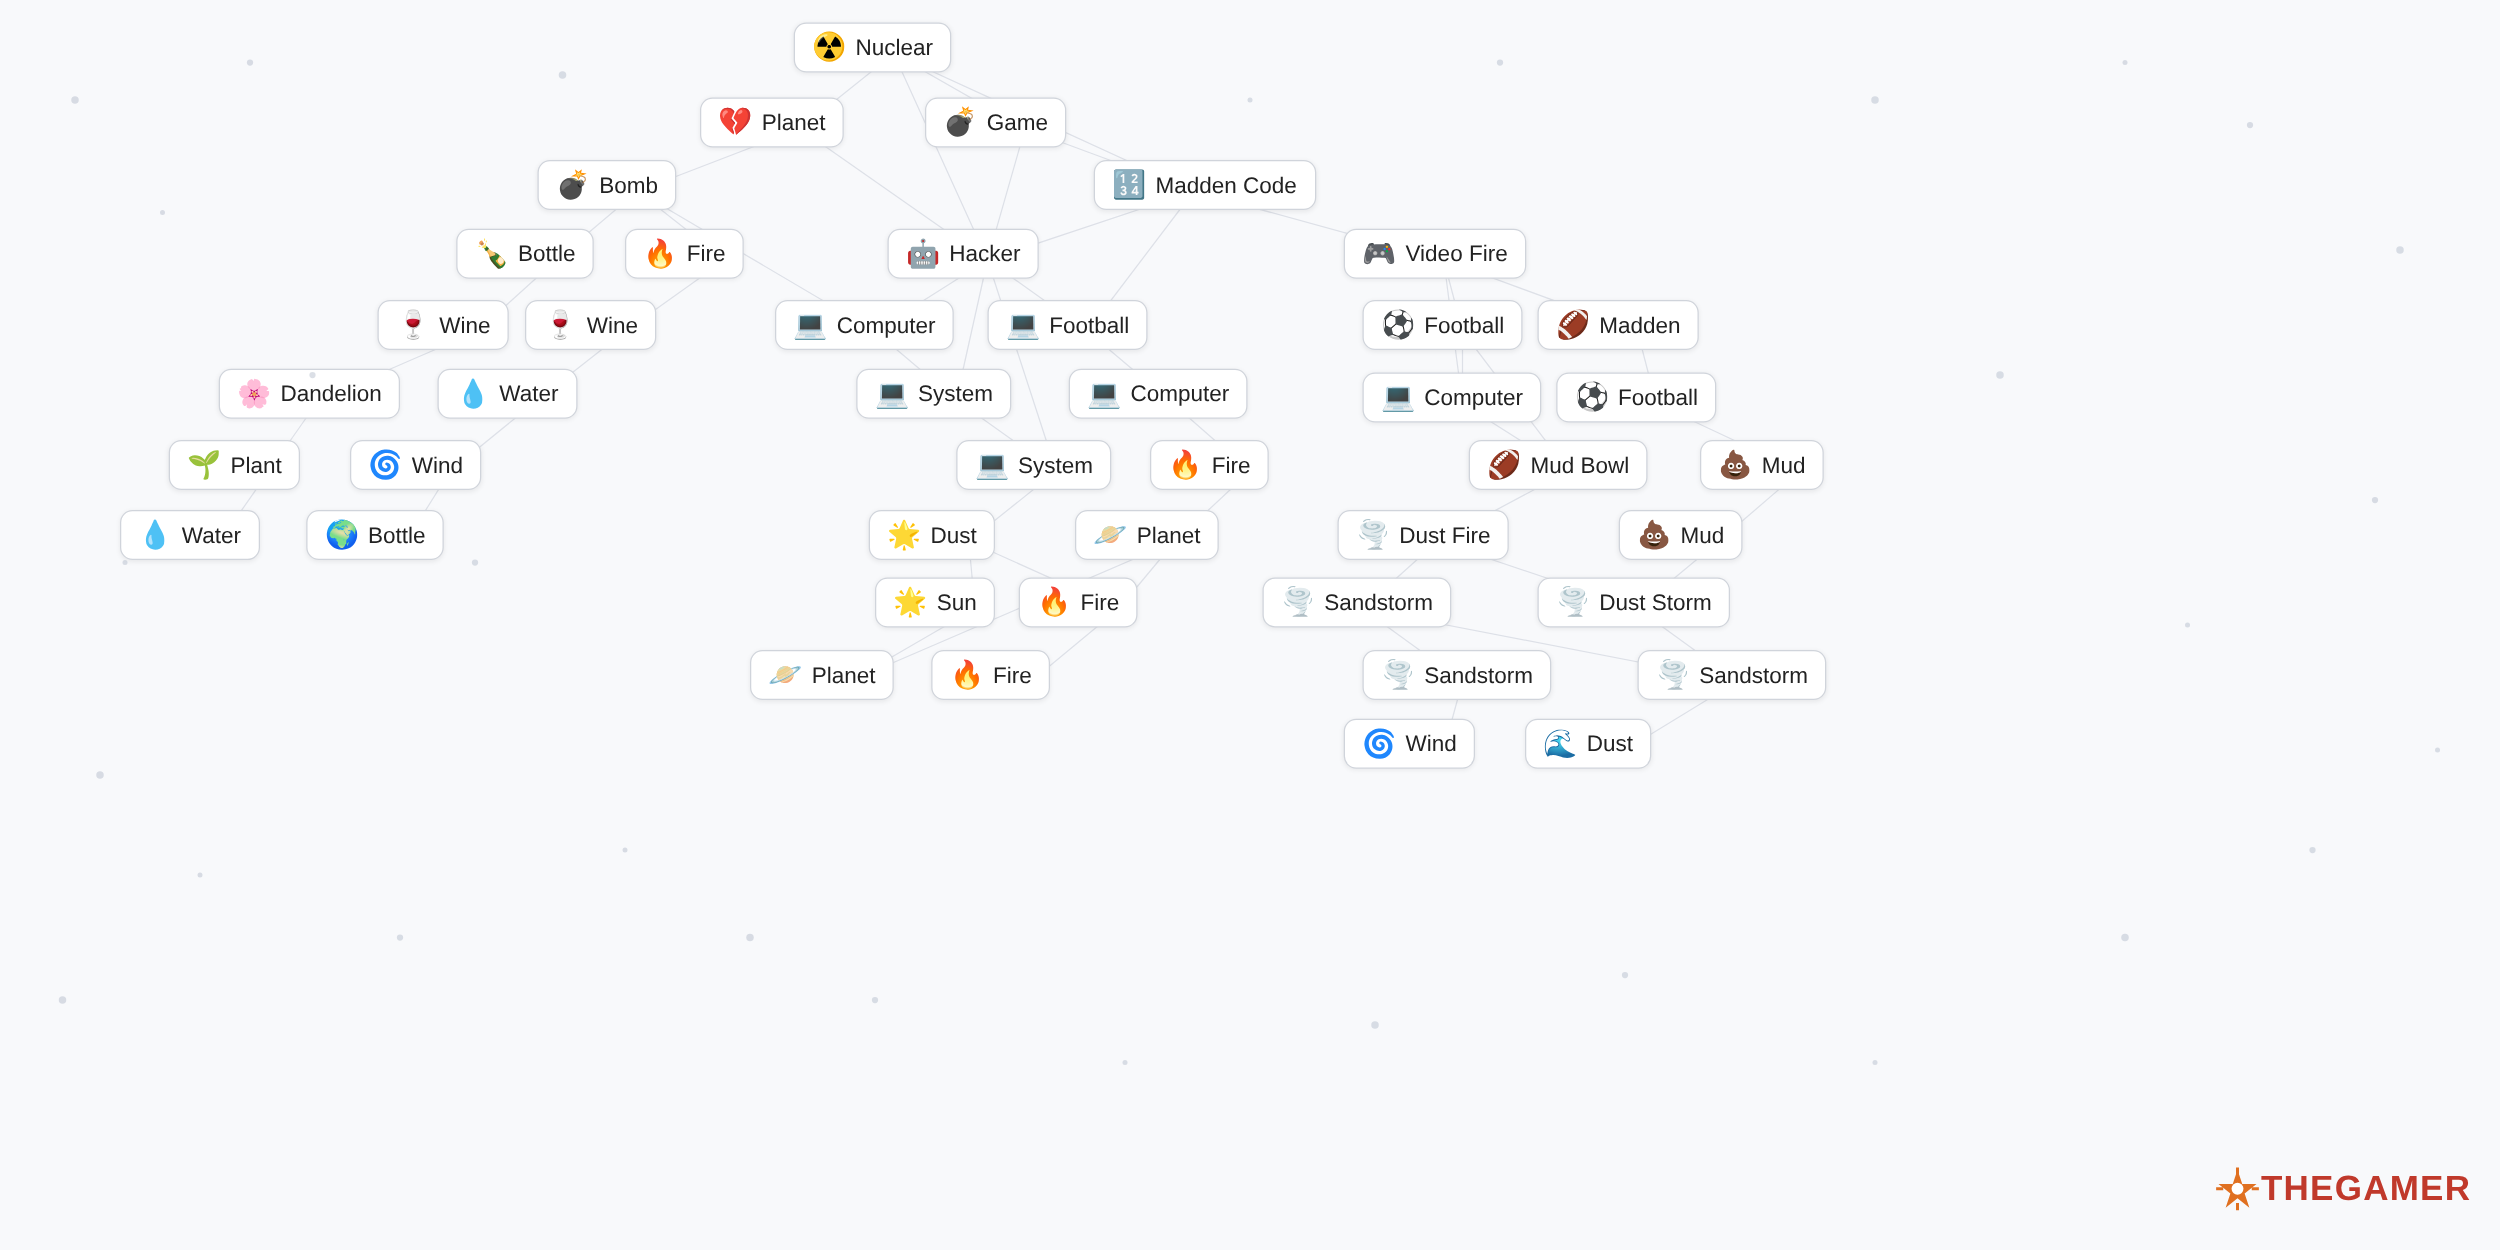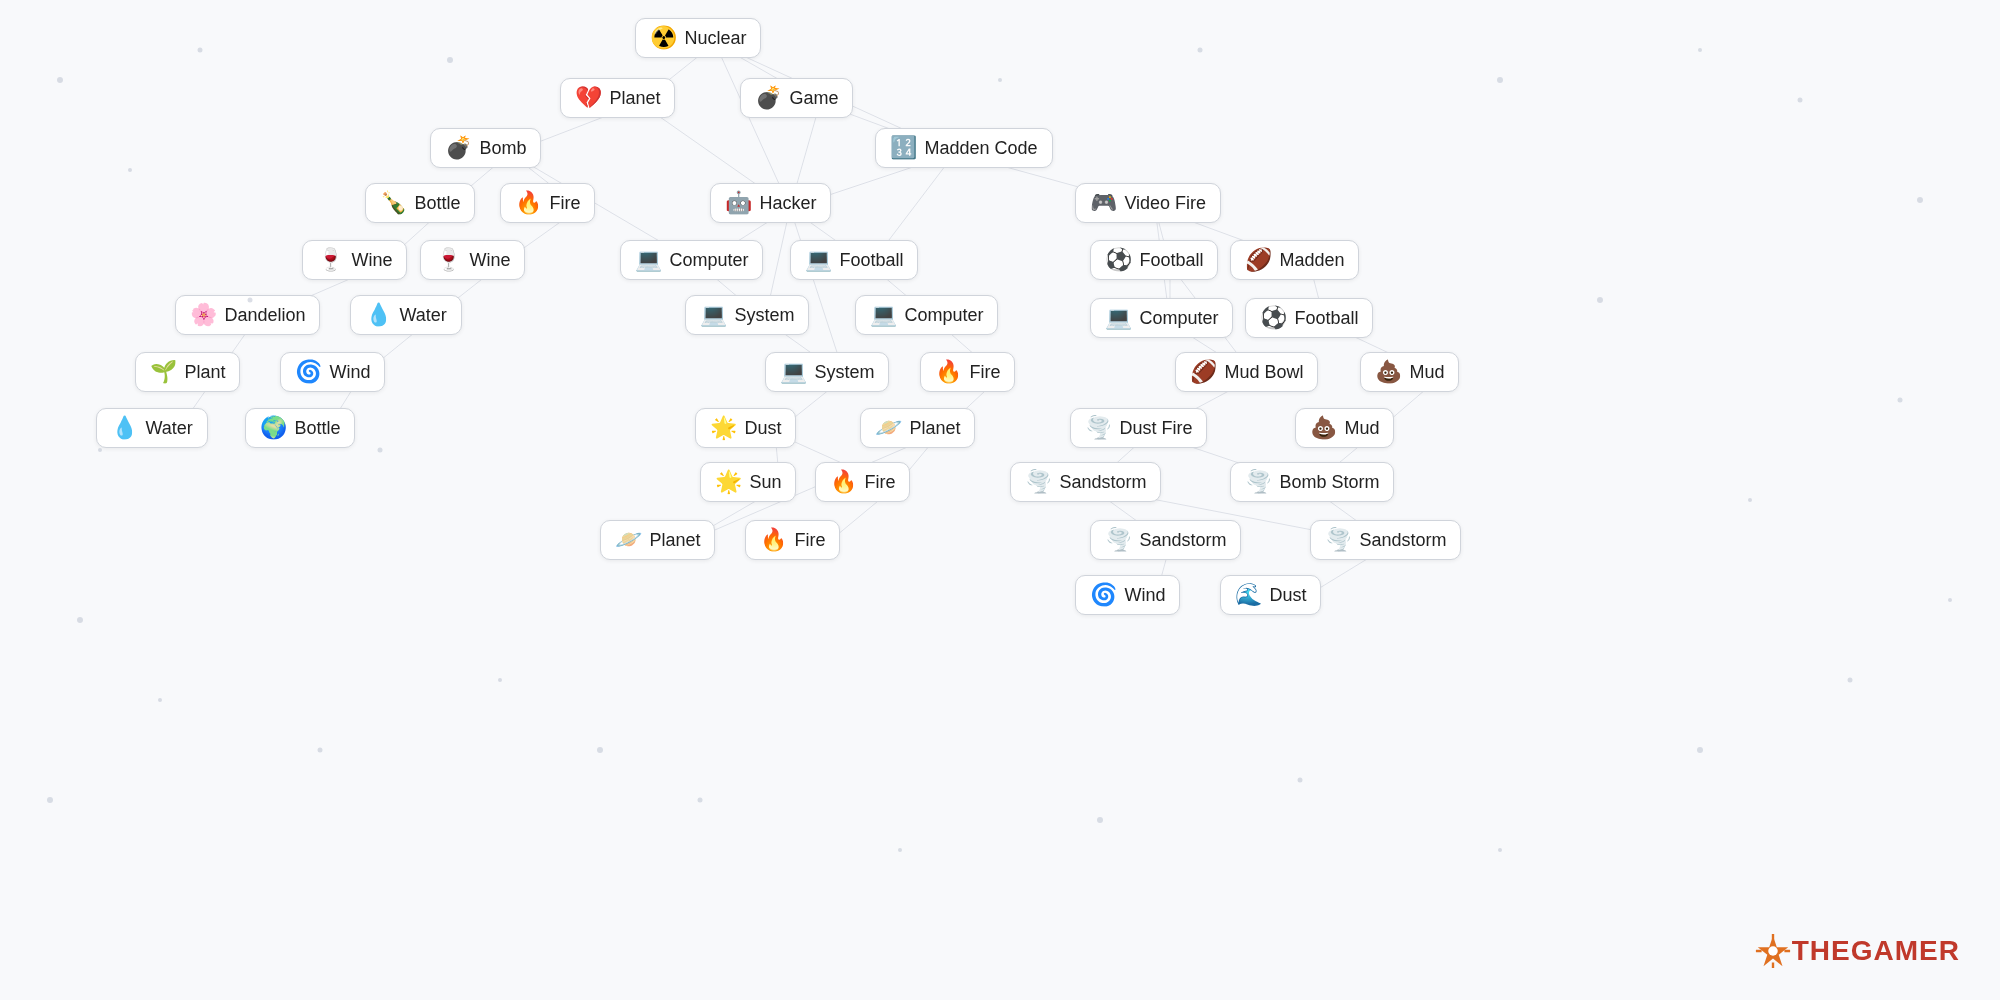--- a/index.html
+++ b/index.html
@@ -37,21 +37,21 @@
       color: #222;
       white-space: nowrap;
       box-shadow: 0 1px 4px rgba(0,0,0,0.07);
       cursor: pointer;
       user-select: none;
     }
     .node .icon { font-size: 22px; line-height: 1; }
     .logo {
       position: absolute;
       bottom: 30px;
-      right: 40px;
+      right: 23px;
       display: flex;
       align-items: center;
       font-size: 28px;
       font-weight: 800;
       color: #c0392b;
       letter-spacing: 1px;
     }
     .logo-icon {
       width: 38px;
       height: 38px;
@@ -259,21 +259,21 @@
     <div class="node" style="left: 815px; top: 462px;">
       <span class="icon">🔥</span>
       <span>Fire</span>
     </div>
     <div class="node" style="left: 1010px; top: 462px;">
       <span class="icon">🌪️</span>
       <span>Sandstorm</span>
     </div>
     <div class="node" style="left: 1230px; top: 462px;">
       <span class="icon">🌪️</span>
-      <span>Bomb Storm</span>
+      <span>Dust Storm</span>
     </div>
     <div class="node" style="left: 600px; top: 520px;">
       <span class="icon">🪐</span>
       <span>Planet</span>
     </div>
     <div class="node" style="left: 745px; top: 520px;">
       <span class="icon">🔥</span>
       <span>Fire</span>
     </div>
     <div class="node" style="left: 1090px; top: 520px;">

